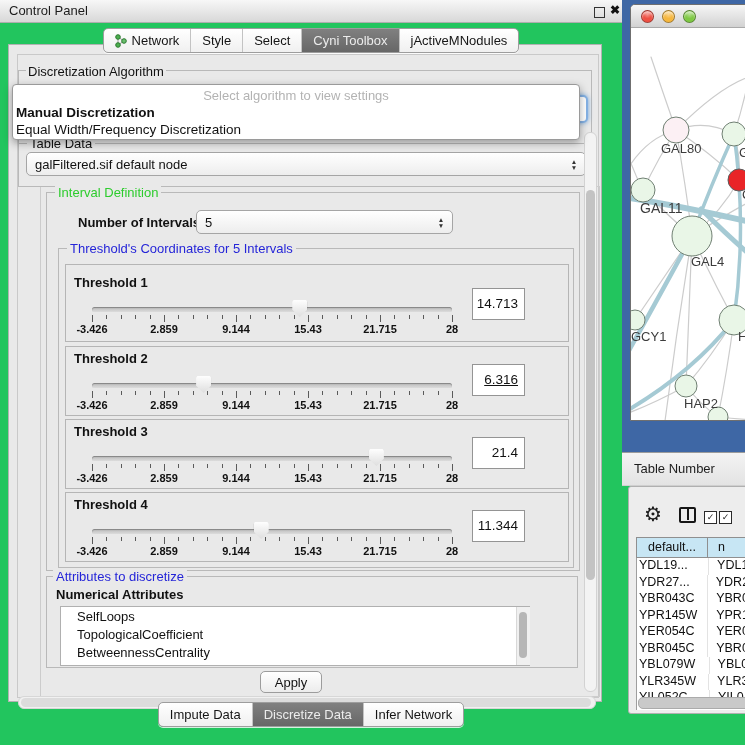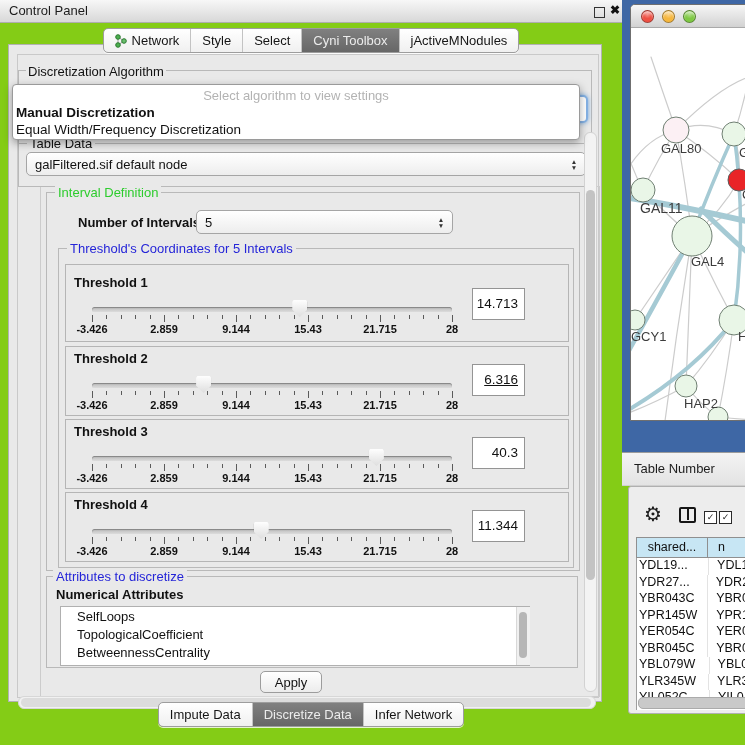--- a/index.html
+++ b/index.html
@@ -1,17 +1,17 @@
 <!DOCTYPE html>
 <html><head>
 <meta charset="utf-8">
 <style>
   html,body{margin:0;padding:0;}
   body{font-family:"Liberation Sans",sans-serif;}
-  #stage{position:relative;width:745px;height:745px;background:#84cc16;overflow:hidden;font-size:13px;color:#111;}
+  #stage{position:relative;width:745px;height:745px;background:#22c55e;overflow:hidden;font-size:13px;color:#111;}
   .abs{position:absolute;}
 
   
   #titlebar{left:0;top:0;width:622px;height:22px;background:linear-gradient(#f7f7f7,#d8d8d8);border-bottom:1px solid #aeaeae;line-height:22px;}
   #titlebar .t{padding-left:9px;font-size:13px;color:#1c1c1c;}
   #float-btn{left:594px;top:7px;width:9px;height:9px;border:1.5px solid #333;background:transparent;}
   #close-btn{left:610px;top:3px;font-size:12px;font-weight:bold;color:#111;}
 
   .tabbar{left:0;width:622px;display:flex;justify-content:center;}
   #top-tabbar{top:28px;}
@@ -288,21 +288,21 @@
           <div class="tick" style="left: 357.2px; top: 44px; height: 4px;"></div>
           <div class="tick" style="left: 371.6px; top: 44px; height: 4px;"></div>
           <div class="tick" style="left: 386px; top: 44px; height: 7px;"></div>
           <div class="ticklabel" style="left: 26px; top: 52px;">-3.426</div>
           <div class="ticklabel" style="left: 98px; top: 52px;">2.859</div>
           <div class="ticklabel" style="left: 170px; top: 52px;">9.144</div>
           <div class="ticklabel" style="left: 242px; top: 52px;">15.43</div>
           <div class="ticklabel" style="left: 314px; top: 52px;">21.715</div>
           <div class="ticklabel" style="left: 386px; top: 52px;">28</div>
           <div class="thumb" style="left: 302.894px; top: 29px;"></div>
-          <div class="valbox" style="top: 17px;">40.3</div>
+          <div class="valbox" style="top: 17px;">21.4</div>
         </div>
         <div class="thrbox" style="top: 243px; height: 68px;">
           <div class="thrlabel" style="top: 4px;">Threshold 4</div>
           <div class="track" style="left: 26px; top: 36px; width: 360px;"></div>
           <div class="tick" style="left: 26px; top: 44px; height: 7px;"></div>
           <div class="tick" style="left: 40.4px; top: 44px; height: 4px;"></div>
           <div class="tick" style="left: 54.8px; top: 44px; height: 4px;"></div>
           <div class="tick" style="left: 69.2px; top: 44px; height: 4px;"></div>
           <div class="tick" style="left: 83.6px; top: 44px; height: 4px;"></div>
           <div class="tick" style="left: 98px; top: 44px; height: 7px;"></div>
@@ -437,21 +437,21 @@
   </div>
   <div class="abs" id="tp-inset"></div>
   <div class="abs" id="tp-gear">⚙</div>
   <div class="abs" id="tp-split">
       <span class="mid"></span>
     </div>
   <div class="abs cbicon" id="tp-cb1">✓</div>
   <div class="abs cbicon" id="tp-cb2">✓</div>
   <div class="abs" id="tp-body"></div>
   <div class="abs" id="tp-header">
-    <div class="hc hc1">shared...</div>
+    <div class="hc hc1">default...</div>
     <div class="hc hc2">n</div>
   </div>
   <div class="abs" id="tp-rows">
       <div class="trow">
         <div class="c1">YDL19...</div>
         <div class="c2">YDL1</div>
       </div>
       <div class="trow">
         <div class="c1">YDR27...</div>
         <div class="c2">YDR2</div>

